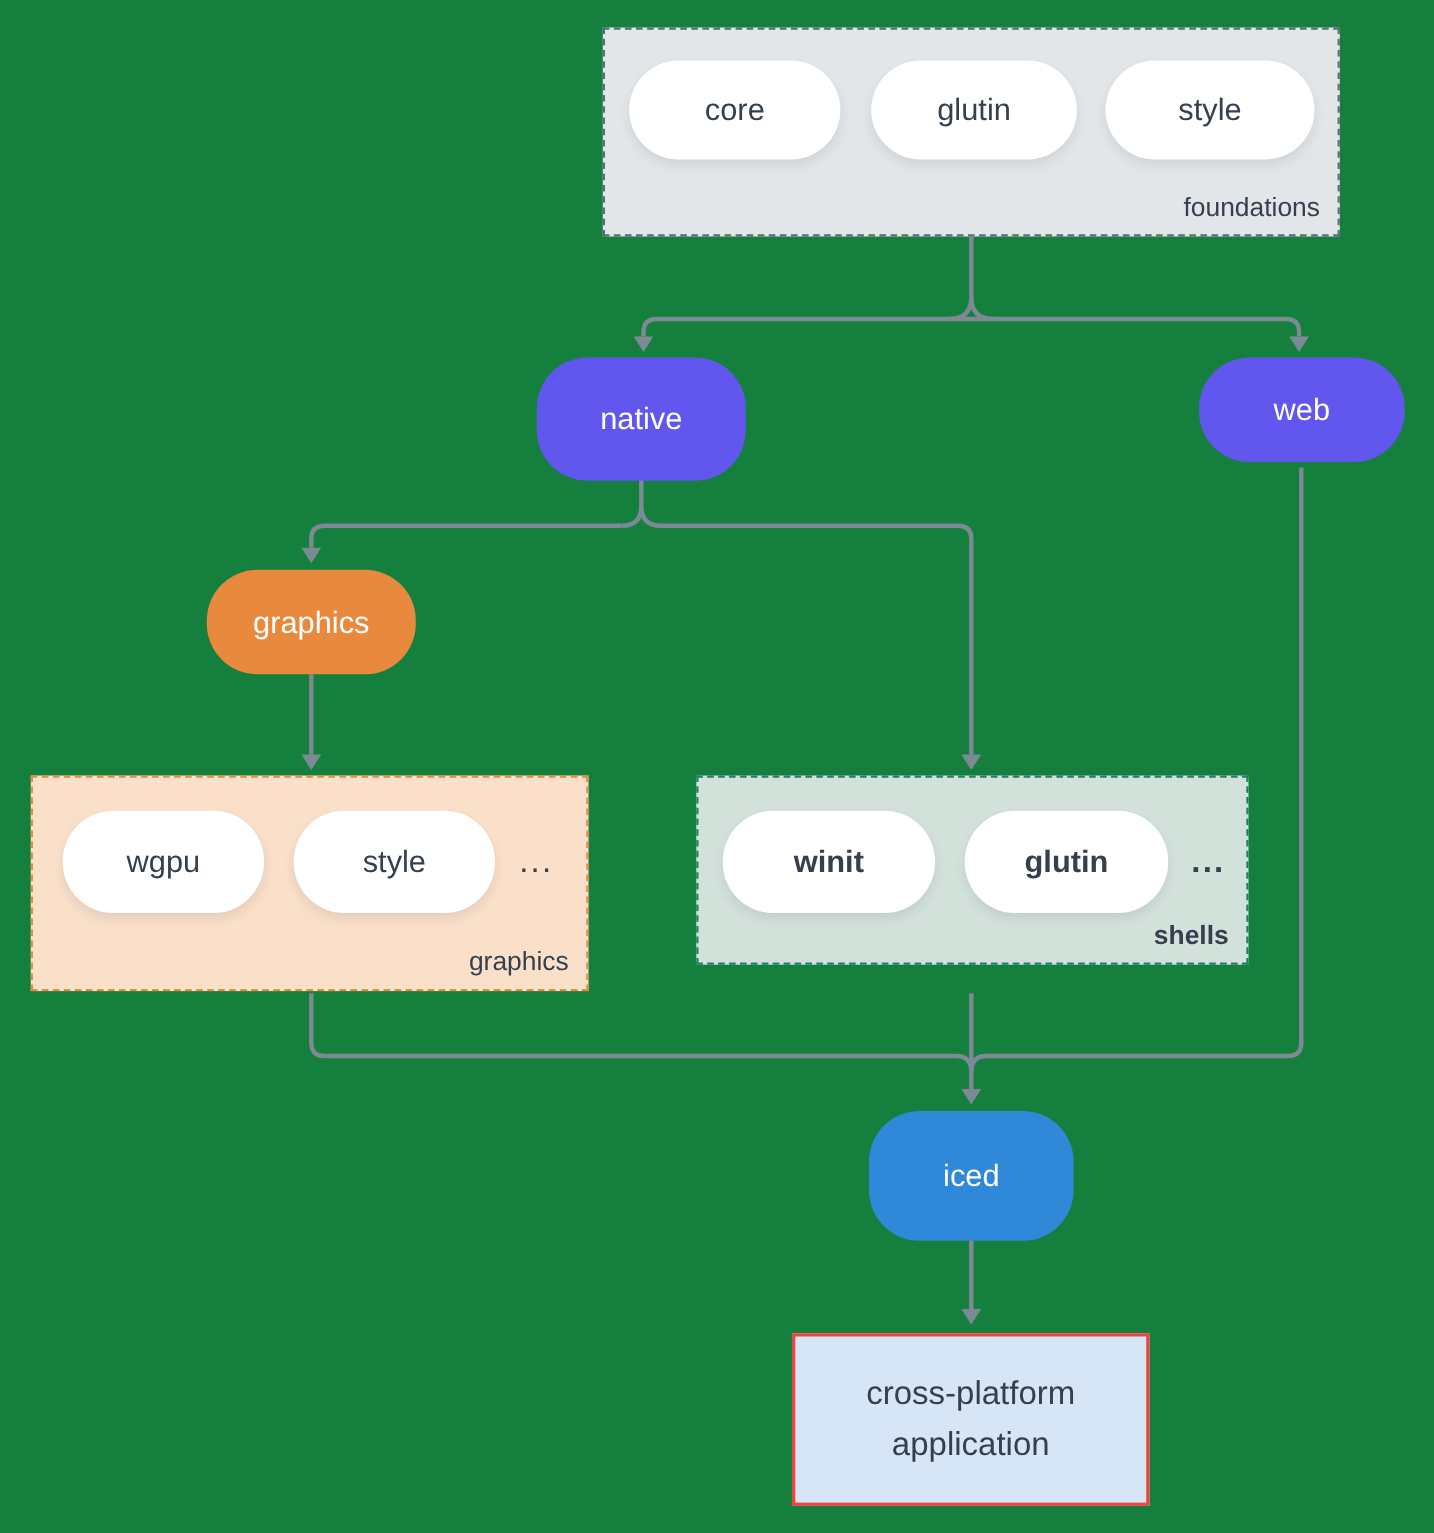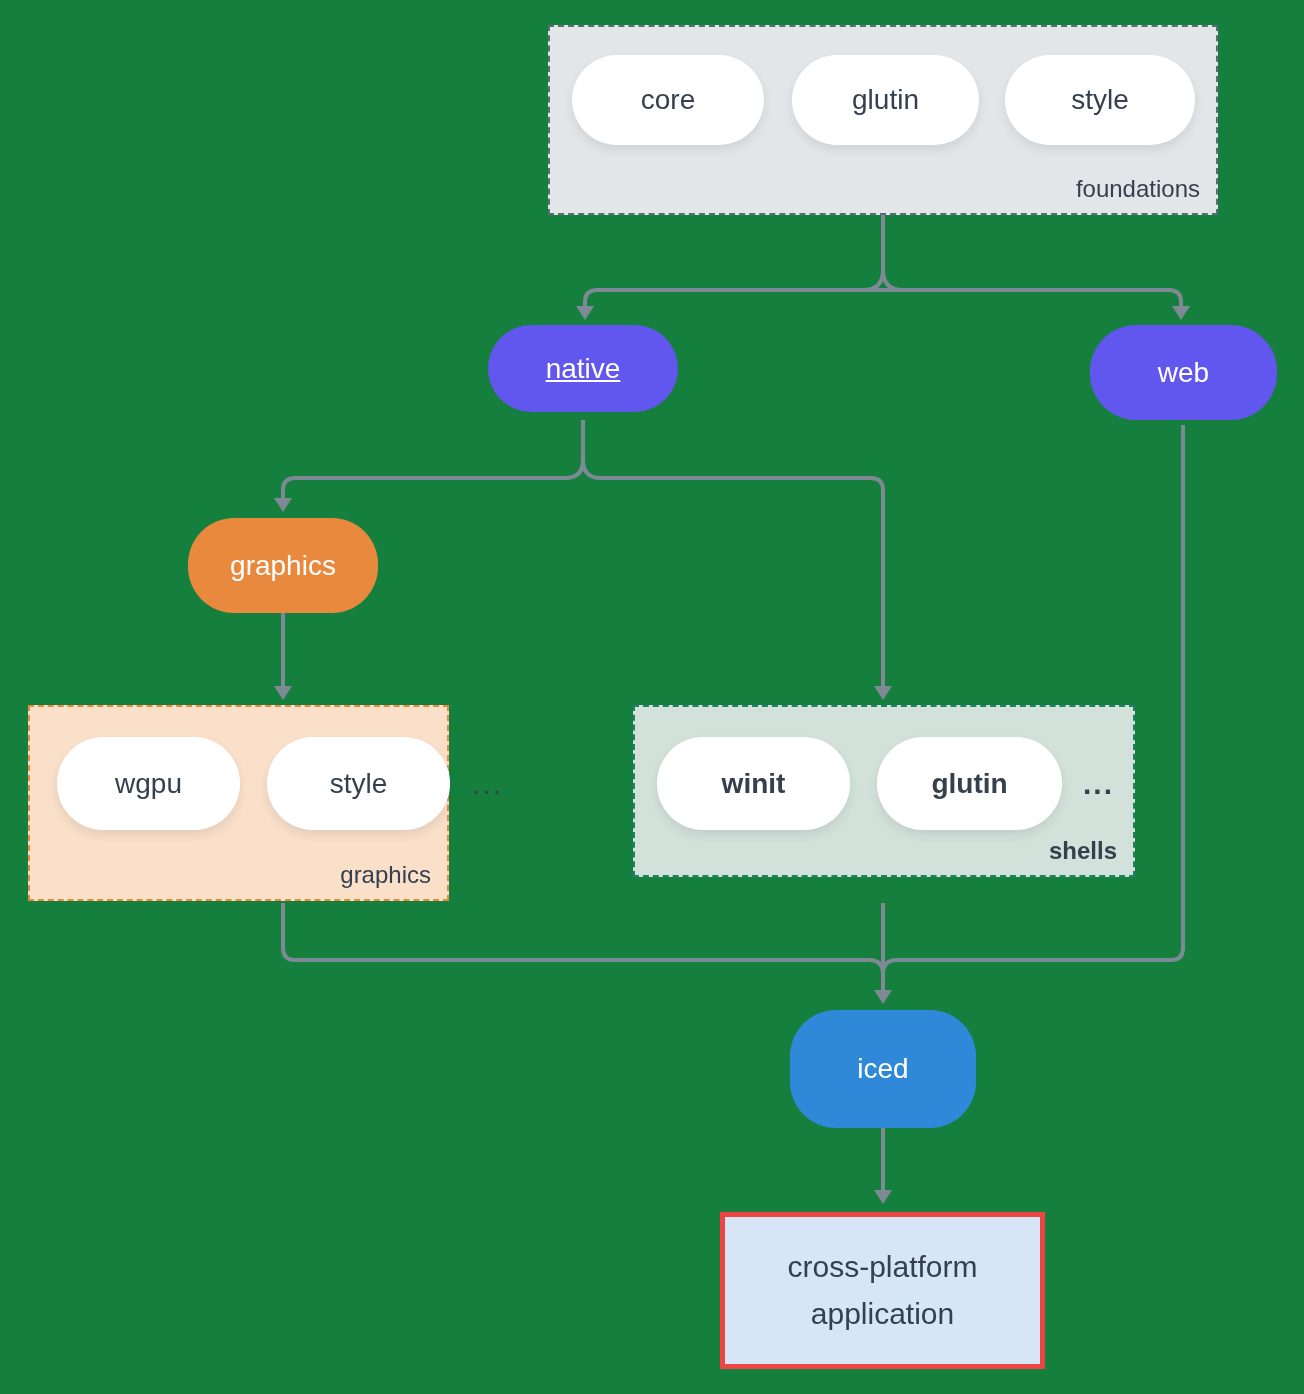--- a/index.html
+++ b/index.html
@@ -60,21 +60,21 @@
     height: 93px;
     display: flex;
     align-items: center;
     font-size: 30px;
     letter-spacing: 2px;
     color: #35404e;
   }
 
   .appbox {
     background: #d7e6f7;
-    border: 5px solid #ef4444;
+    border: 3px solid #ef4444;
     display: flex;
     align-items: center;
     justify-content: center;
     text-align: center;
     font-size: 30px;
     line-height: 1.55;
     color: #35404e;
     padding: 16px 28px;
   }
 </style>
@@ -130,32 +130,32 @@
     </div>
     <div class="pill white inner-pill" style="left:242px; width:187px;">
       <span>glutin</span>
     </div>
     <div class="pill white inner-pill" style="left:455px; width:190px;">
       <span>style</span>
     </div>
     <div class="group-label">foundations</div>
   </div>
 
-  <div class="node pill purple" style="left:488px; top:325px; width:190px; height:87px;text-decoration:underline;">
+  <div class="node pill purple" style="left:488px; top:325px; width:190px; height:112px;">
     <span>native</span>
   </div>
   <div class="node pill purple" style="left:1090px; top:325px; width:187px; height:95px;">
     <span>web</span>
   </div>
 
   <div class="node pill orange" style="left:188px; top:518px; width:190px; height:95px;">
     <span>graphics</span>
   </div>
 
-  <div class="groupbox renderers" style="left:28px; top:705px; width:421px; height:196px;">
+  <div class="groupbox renderers" style="left:28px; top:705px; width:507px; height:196px;">
     <div class="pill white inner-pill" style="left:27px; width:183px;">
       <span>wgpu</span>
     </div>
     <div class="pill white inner-pill" style="left:237px; width:183px;">
       <span>style</span>
     </div>
     <div class="ellipsis" style="left:442px;">...</div>
     <div class="group-label">graphics</div>
   </div>
 

